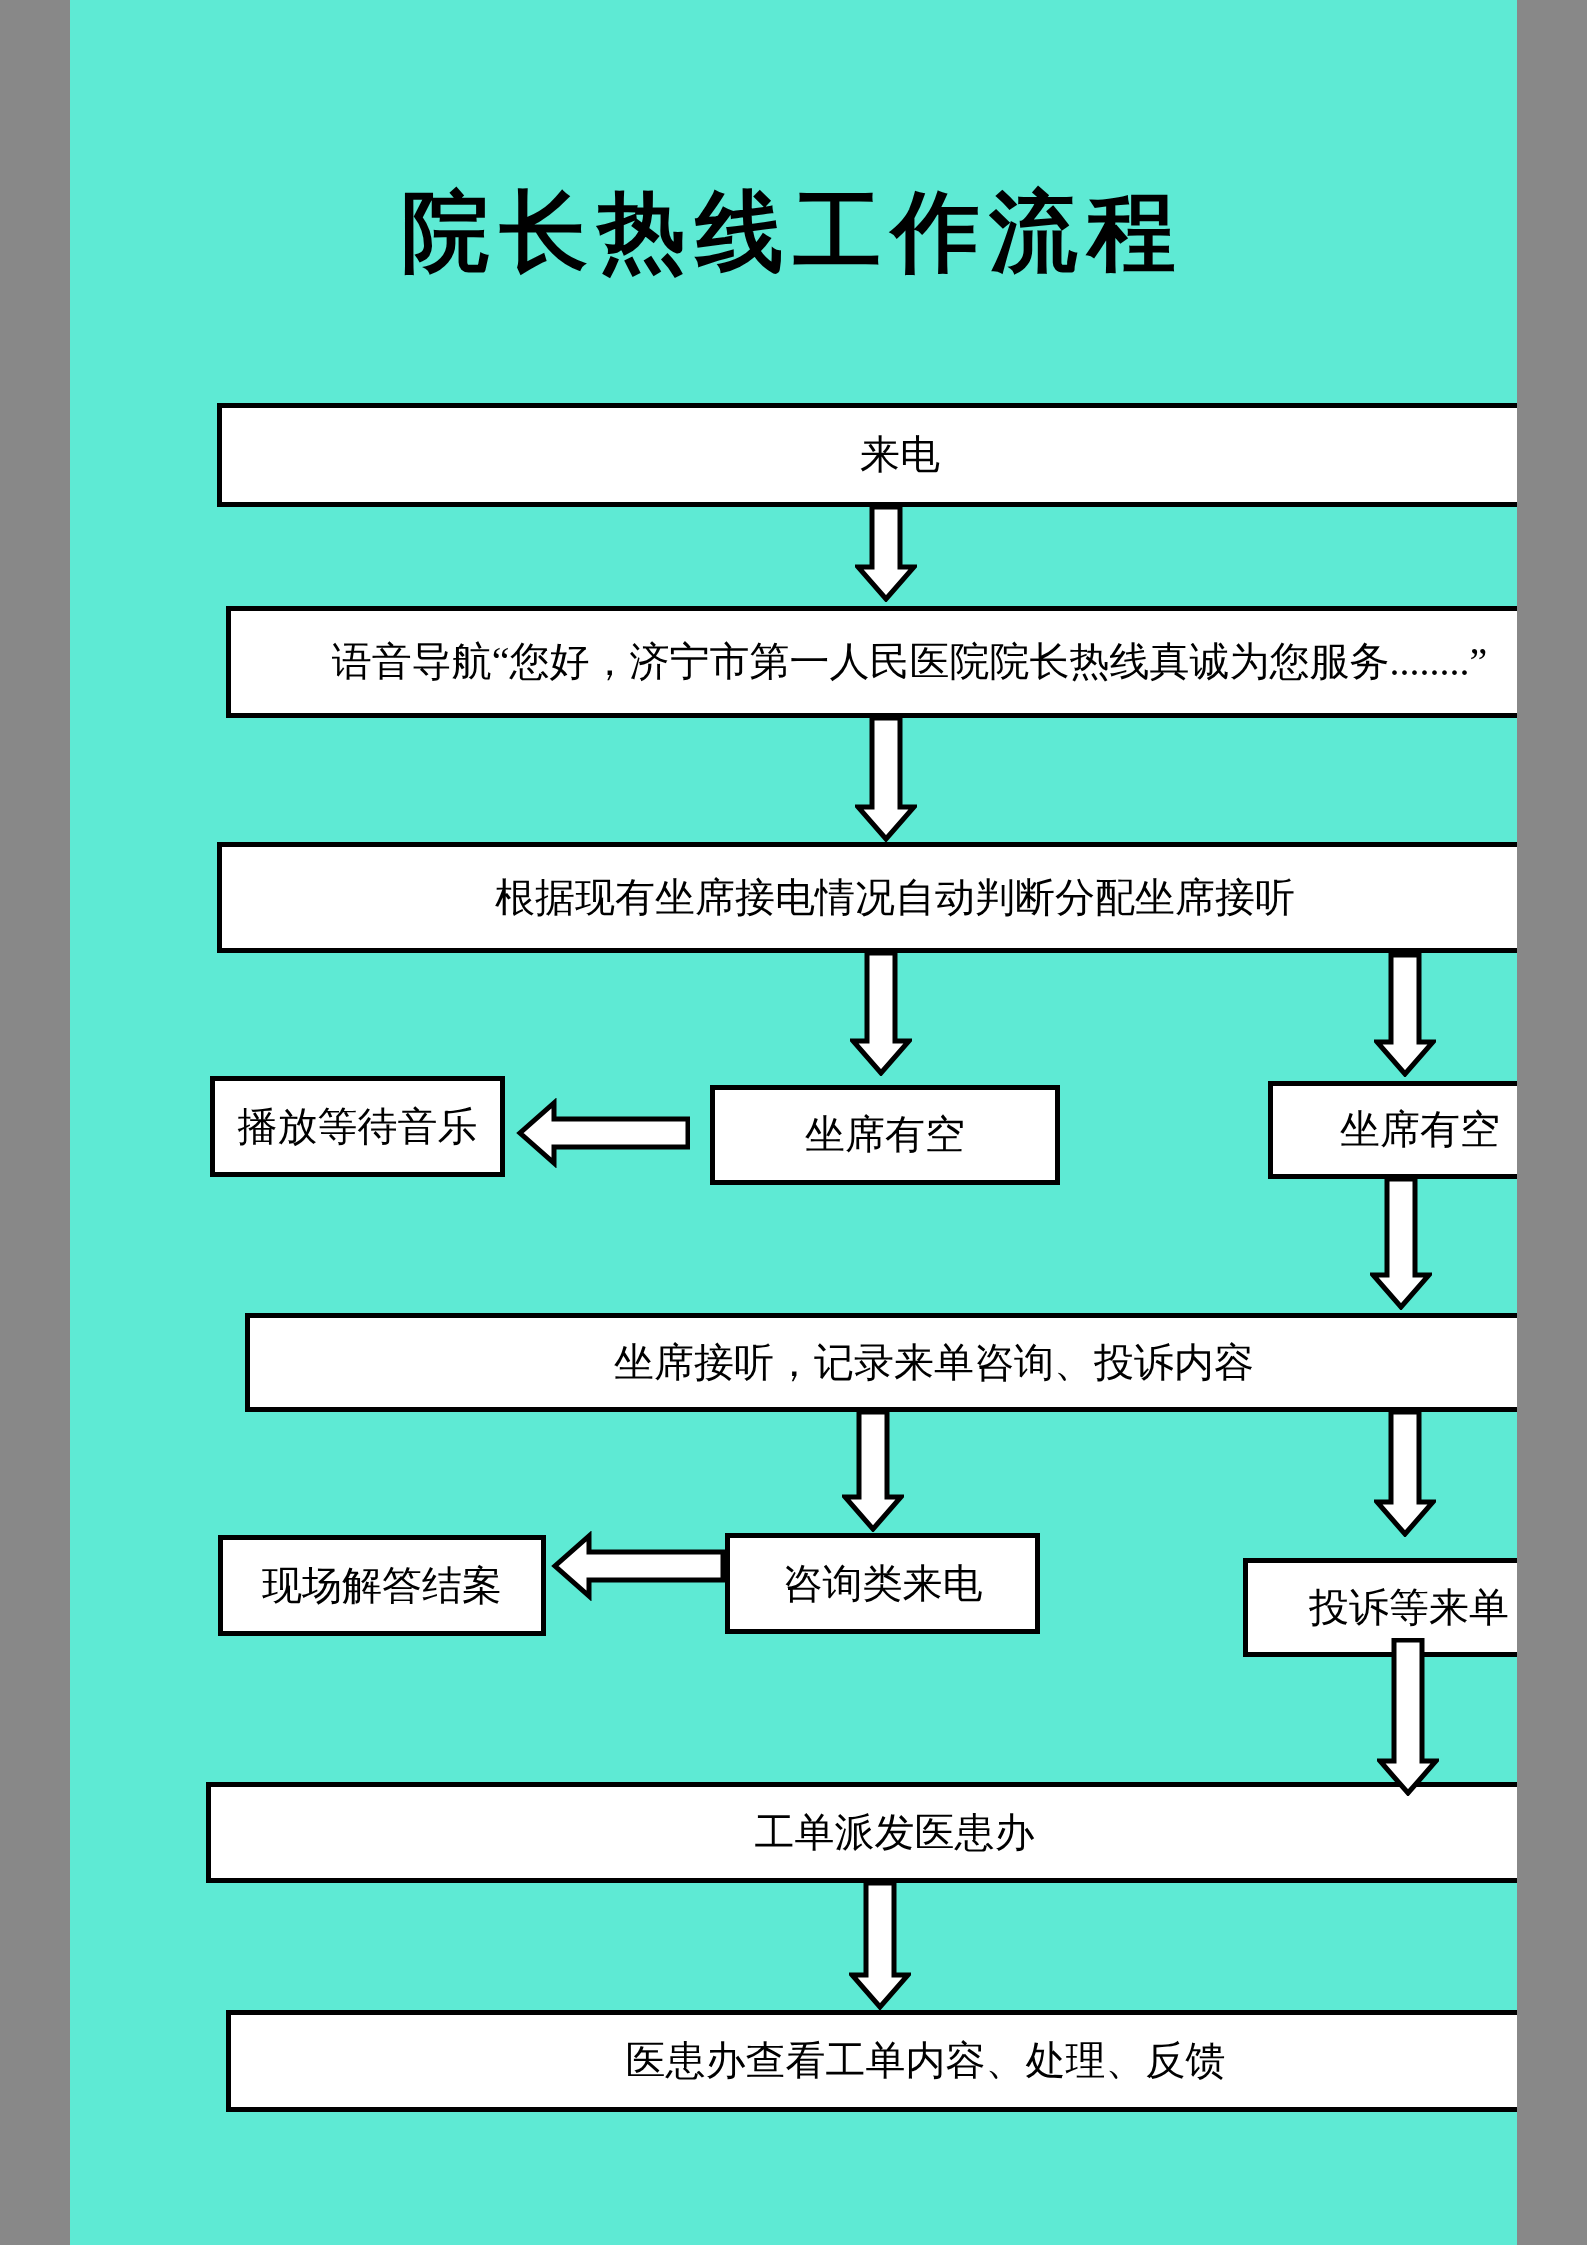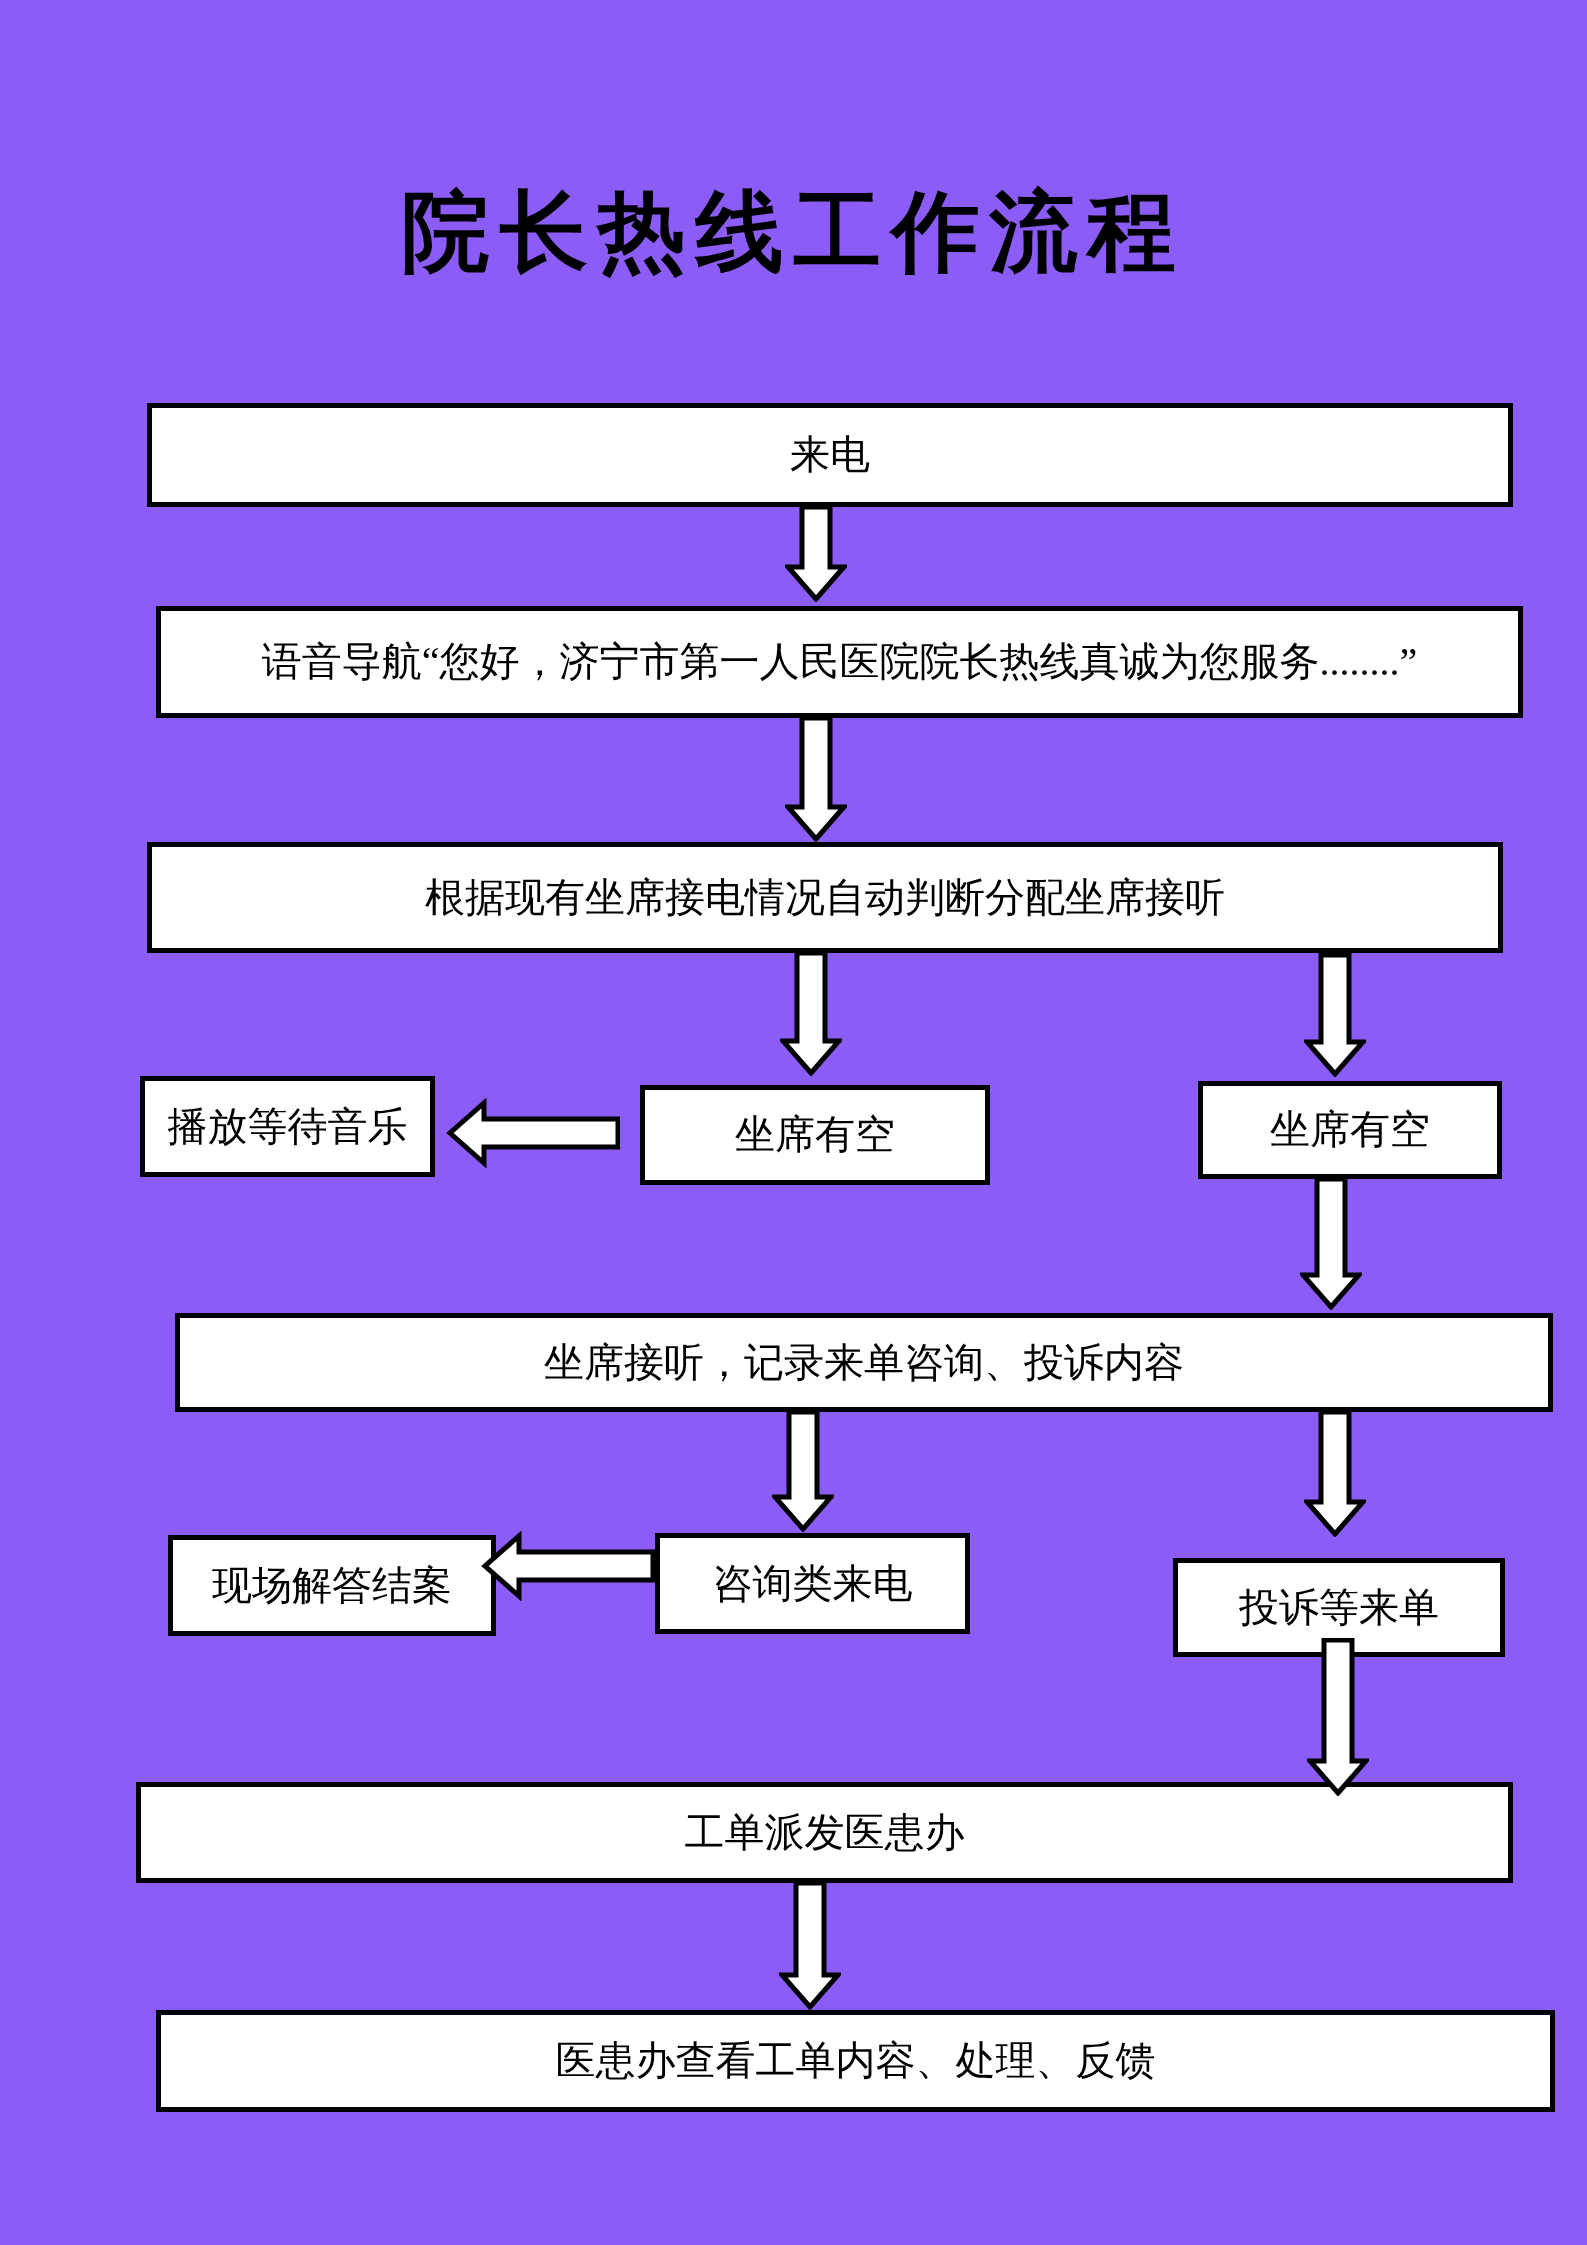--- a/index.html
+++ b/index.html
@@ -1,19 +1,19 @@
 <!DOCTYPE html>
 <html><head>
 <meta charset="utf-8">
 <style>
   html,body{margin:0;padding:0;background:#888;}
   .page{
     position:relative;
-    width:1587px;height:2245px;
-    background:#8b5cf6;
+    width:1447px;height:2245px;
+    background:#5eead4;
     font-family:"Liberation Serif","DejaVu Serif",serif;
     color:#000;
     overflow:hidden;
     margin:0 auto;
   }
   .doc-title{
     position:absolute;
     left:0;top:185px;width:100%;
     text-align:center;
     font-size:88px;
@@ -39,21 +39,21 @@
   .arrow{position:absolute;z-index:2;}
   .arrow svg{display:block;}
   
   #b1{left:147px;top:403px;width:1366px;height:104px;}
   #b2{left:156px;top:606px;width:1367px;height:112px;}
   #b3{left:147px;top:842px;width:1356px;height:111px;}
   #b4a{left:140px;top:1076px;width:295px;height:101px;}
   #b4b{left:640px;top:1085px;width:350px;height:100px;}
   #b4c{left:1198px;top:1081px;width:304px;height:98px;}
   #b5{left:175px;top:1313px;width:1378px;height:99px;}
-  #b6a{left:168px;top:1535px;width:328px;height:101px;}
+  #b6a{left:148px;top:1535px;width:328px;height:101px;}
   #b6b{left:655px;top:1533px;width:315px;height:101px;}
   #b6c{left:1173px;top:1536px;width:332px;height:99px;margin-top:22px;}
   #b7{left:136px;top:1782px;width:1377px;height:101px;}
   #b8{left:136px;top:2010px;width:1399px;height:102px;margin-left:20px;}
 
   #aA{left:785px;top:505px;width:62px;height:97px;}
   #aB{left:785px;top:716px;width:62px;height:126px;}
   #aC{left:780px;top:951px;width:62px;height:125px;}
   #aD{left:1304px;top:953px;width:62px;height:124px;}
   #aE{left:1300px;top:1177px;width:62px;height:133px;}

